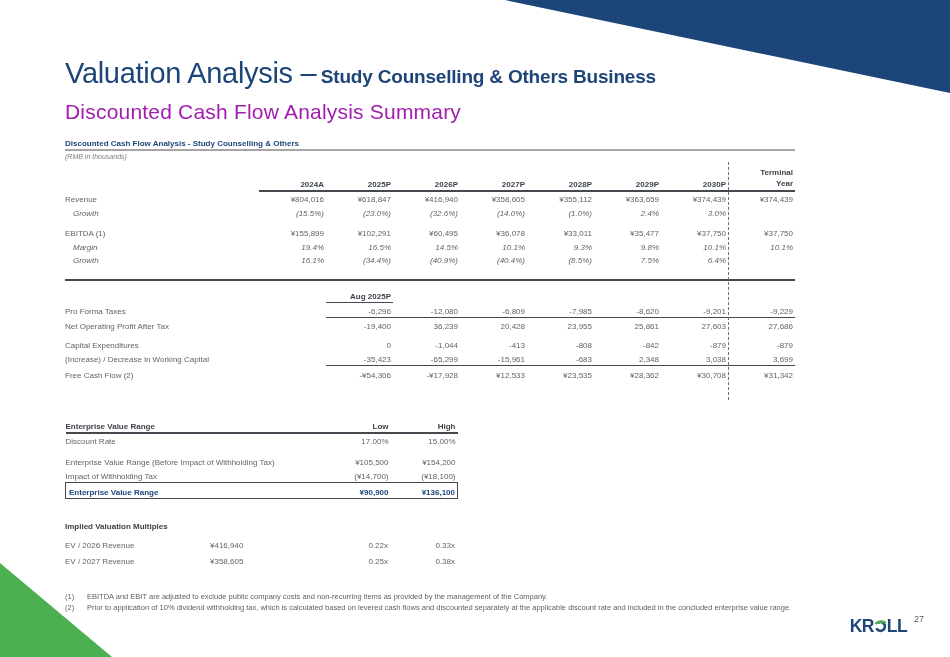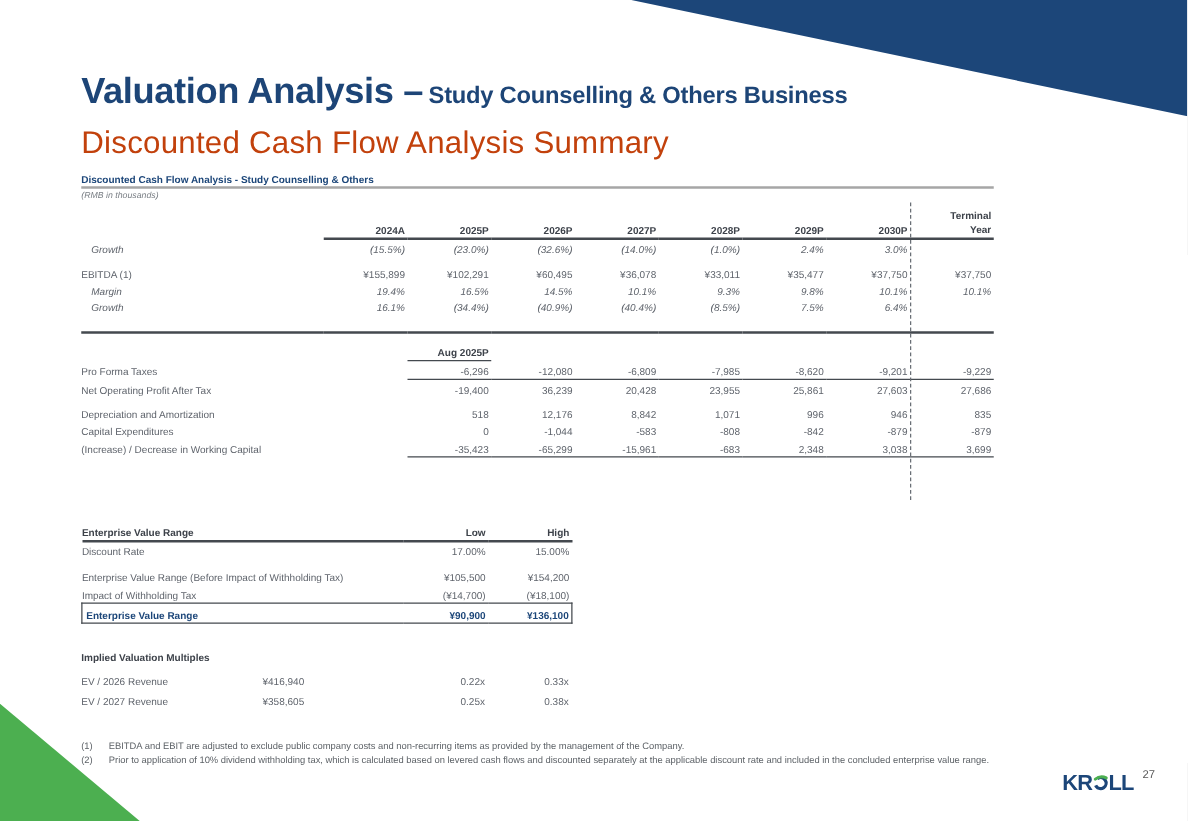--- a/index.html
+++ b/index.html
@@ -7,23 +7,23 @@
   .slide{position:relative;width:950px;height:657px;background:#ffffff;overflow:hidden;margin:0 auto;}
 
   
   .tri-top-right{position:absolute;top:0;right:0;width:445px;height:93px;background:#1c4679;
     clip-path:polygon(0 0,100% 0,100% 100%);}
   .tri-bottom-left{position:absolute;left:0;bottom:0;width:112px;height:94px;background:#4caf50;
     clip-path:polygon(0 0,0 100%,100% 100%);}
 
   
   .title-block{position:absolute;left:65px;top:57px;white-space:nowrap;}
-  .title-main{font-size:29px;font-weight:bold;color:#1d4577;letter-spacing:-0.3px;margin-top:15px;}
+  .title-main{font-size:29px;font-weight:normal;color:#1d4577;letter-spacing:-0.3px;margin-top:15px;}
   .title-sub{font-size:19px;font-weight:bold;color:#1d4577;letter-spacing:-0.2px;}
-  .subtitle{position:absolute;left:65px;top:100px;font-size:25px;color:#c2410c;letter-spacing:0.2px;}
+  .subtitle{position:absolute;left:65px;top:100px;font-size:21px;color:#a21caf;letter-spacing:0.2px;}
 
   .caption{position:absolute;left:65px;top:139px;font-size:8px;font-weight:bold;color:#1c4679;}
   .caption-rule{position:absolute;left:65px;top:149px;width:730px;height:2px;background:#a6a6a6;}
   .units-note{position:absolute;left:65px;top:153px;font-size:7px;font-style:italic;color:#7a7f85;}
 
   
   table{border-collapse:collapse;table-layout:fixed;}
   td{font-size:8px;color:#5f646c;text-align:right;vertical-align:bottom;
      padding:0 2px 1px 0;white-space:nowrap;overflow:visible;}
   td.lbl{text-align:left;padding-left:0;}
@@ -122,20 +122,31 @@
         <td>2026P</td>
         <td>2027P</td>
         <td>2028P</td>
         <td>2029P</td>
         <td>2030P</td>
         <td>
           <div class="term-hd">Terminal</div>
           <div class="term-hd">Year</div>
         </td>
       </tr>
+      <tr>
+        <td class="lbl">Revenue</td>
+        <td>¥804,016</td>
+            <td>¥618,847</td>
+            <td>¥416,940</td>
+            <td>¥358,605</td>
+            <td>¥355,112</td>
+            <td>¥363,659</td>
+            <td>¥374,439</td>
+            <td>¥374,439</td>
+      </tr>
       <tr class="it">
         <td class="lbl" style="padding-left:8px">Growth</td>
         <td>(15.5%)</td>
             <td>(23.0%)</td>
             <td>(32.6%)</td>
             <td>(14.0%)</td>
             <td>(1.0%)</td>
             <td>2.4%</td>
             <td>3.0%</td>
             <td></td>
@@ -212,51 +223,51 @@
             <td>20,428</td>
             <td>23,955</td>
             <td>25,861</td>
             <td>27,603</td>
             <td>27,686</td>
       </tr>
       <tr class="gap5">
             <td colspan="9"></td>
           </tr>
       <tr>
-        <td class="lbl">Depreciation and Amortization</td>
-        <td></td>
-            <td>518</td>
-            <td>12,176</td>
-            <td>8,842</td>
-            <td>1,071</td>
-            <td>996</td>
-            <td>946</td>
-            <td>835</td>
-      </tr>
-      <tr>
         <td class="lbl">Capital Expenditures</td>
         <td></td>
             <td>0</td>
             <td>-1,044</td>
-            <td>-583</td>
+            <td>-413</td>
             <td>-808</td>
             <td>-842</td>
             <td>-879</td>
             <td>-879</td>
       </tr>
       <tr class="ul-part">
         <td class="lbl">(Increase) / Decrease in Working Capital</td>
         <td></td>
             <td>-35,423</td>
             <td>-65,299</td>
             <td>-15,961</td>
             <td>-683</td>
             <td>2,348</td>
             <td>3,038</td>
             <td>3,699</td>
+      </tr>
+      <tr class="r16">
+        <td class="lbl">Free Cash Flow (2)</td>
+        <td></td>
+            <td>-¥54,306</td>
+            <td>-¥17,928</td>
+            <td>¥12,533</td>
+            <td>¥23,535</td>
+            <td>¥28,362</td>
+            <td>¥30,708</td>
+            <td>¥31,342</td>
       </tr>
     </tbody>
       </table>
   </div>
   <div class="dotted-sep"></div>
 
   <div class="evr-wrap">
     <table class="evr">
       <colgroup>
           <col style="width:257px">

